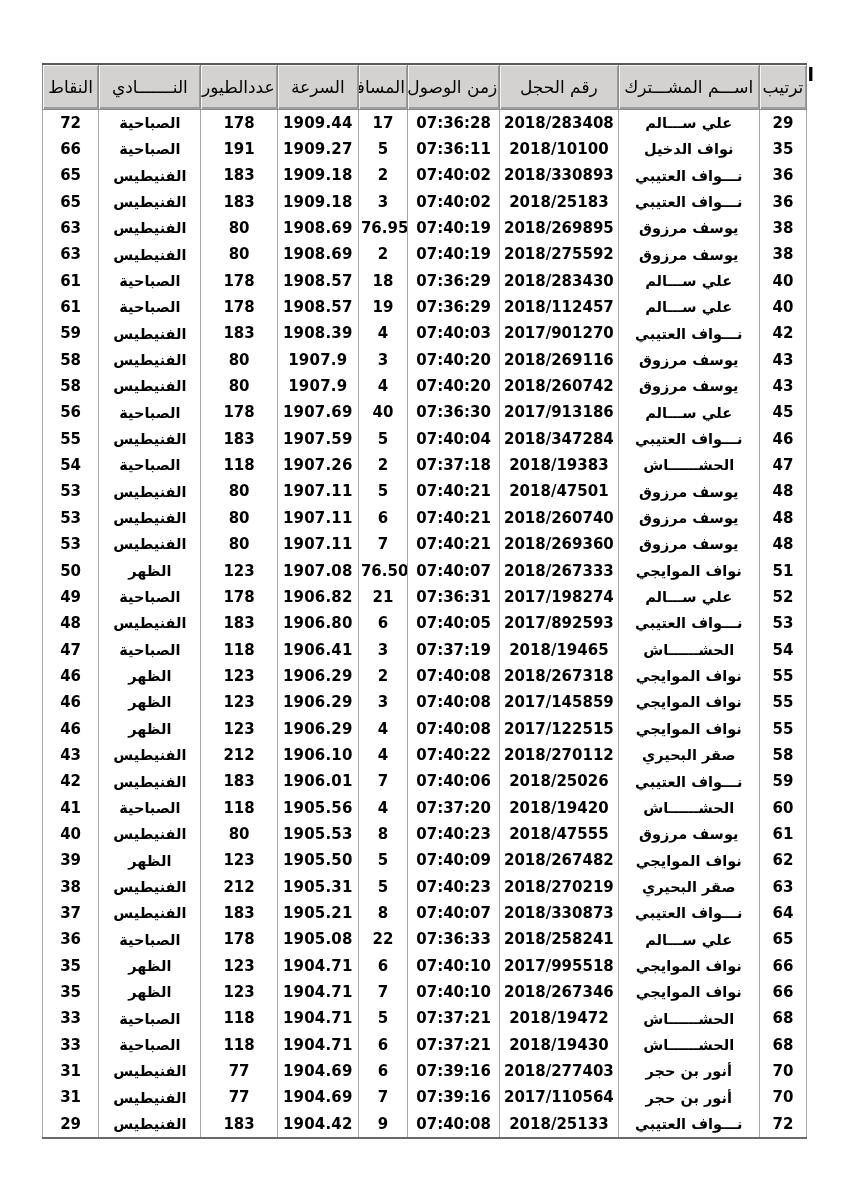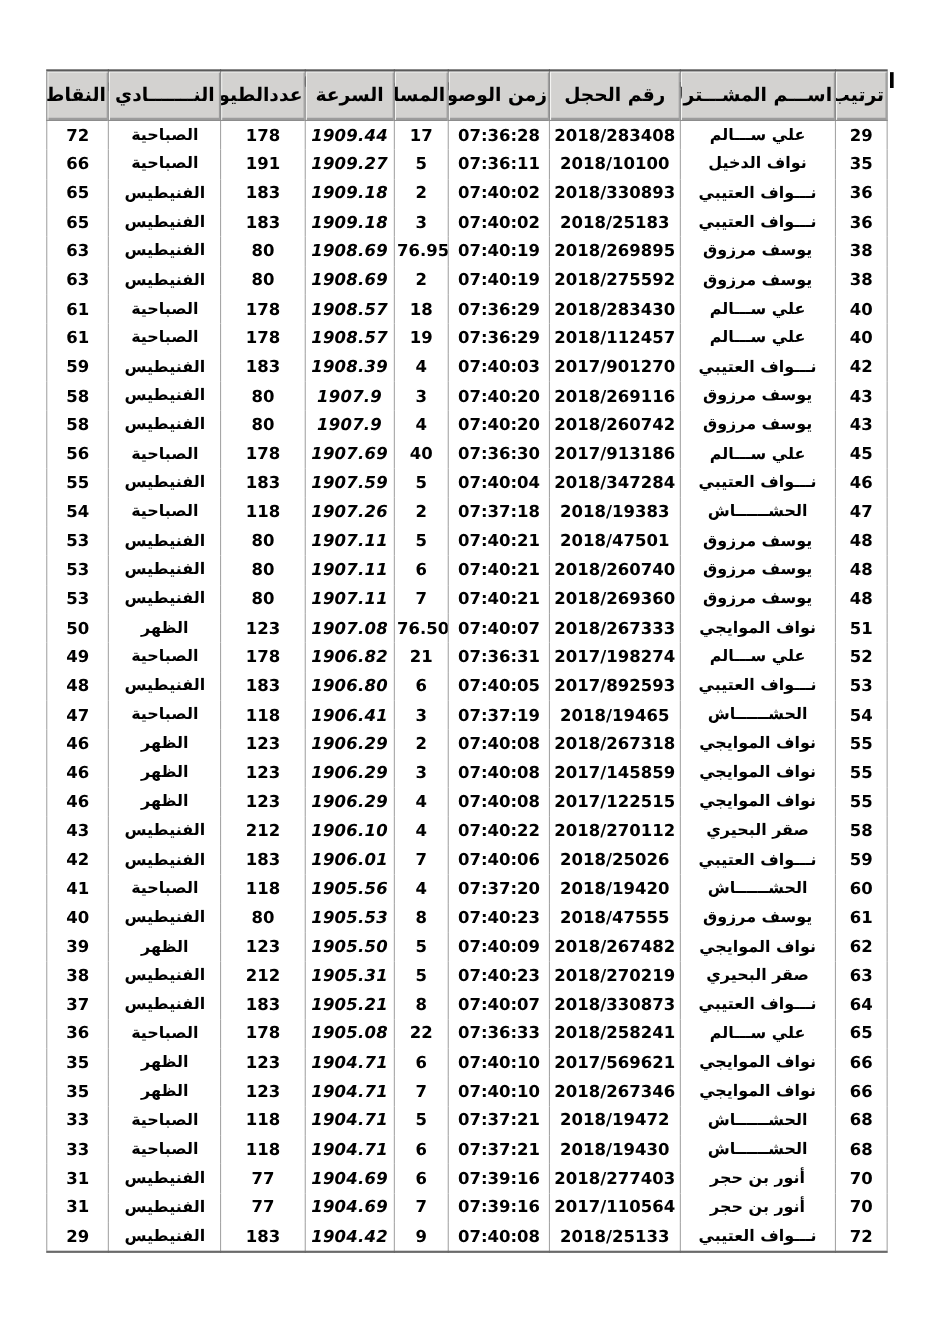--- a/index.html
+++ b/index.html
@@ -27,36 +27,36 @@
     direction:rtl;
     position:absolute;top:63px;right:41px;
     width:765px;border-collapse:collapse;table-layout:fixed;
     border-top:2px solid #5a5a5a;
     border-bottom:2px solid #6a6a6a;
   }
   thead th{
     height:44px;background:#d3d2d0;
     border:1px solid #8c8c8c;
     box-shadow:inset 1px 1px 0 #f4f4f2, inset -1px -2px 0 #9c9c9c;
-    font-size:17px;font-weight:bold;color:#000;
+    font-size:17px;font-weight:normal;color:#000;
     padding:0 2px;overflow:hidden;white-space:nowrap;
   }
   tbody td{
     height:26.35px;padding:0 2px;
     border-left:1px solid #a6a6a6;border-right:1px solid #a6a6a6;
     font-size:15px;font-weight:bold;text-align:center;
     white-space:nowrap;overflow:hidden;line-height:1;
   }
   
   col.c-rank{width:47px;}  col.c-name{width:141px;} col.c-ring{width:118px;}
   col.c-time{width:92px;}  col.c-dist{width:49px;}  col.c-speed{width:81px;}
   col.c-birds{width:76px;} col.c-club{width:102px;} col.c-points{width:56px;}
 
   td.ring,td.time,td.dist,td.speed{direction:ltr;}
-  td.speed{letter-spacing:0.2px;font-style:italic;}
+  td.speed{letter-spacing:0.2px;}
   td.name,td.club{font-size:14.5px;}
 </style>
 </head>
 <body>
 
 <div class="page">
 
   <header class="title-row">
     <span class="tseg g6">الموسم</span>
     <span class="tseg num g14">20192018</span>
@@ -443,21 +443,21 @@
           <td class="time">07:36:33</td>
           <td class="dist">22</td>
           <td class="speed">1905.08</td>
           <td class="birds">178</td>
           <td class="club">الصباحية</td>
           <td class="points">36</td>
         </tr>
         <tr>
           <td class="rank">66</td>
           <td class="name">نواف الموايجي</td>
-          <td class="ring">2017/569621</td>
+          <td class="ring">2017/995518</td>
           <td class="time">07:40:10</td>
           <td class="dist">6</td>
           <td class="speed">1904.71</td>
           <td class="birds">123</td>
           <td class="club">الظهر</td>
           <td class="points">35</td>
         </tr>
         <tr>
           <td class="rank">66</td>
           <td class="name">نواف الموايجي</td>

